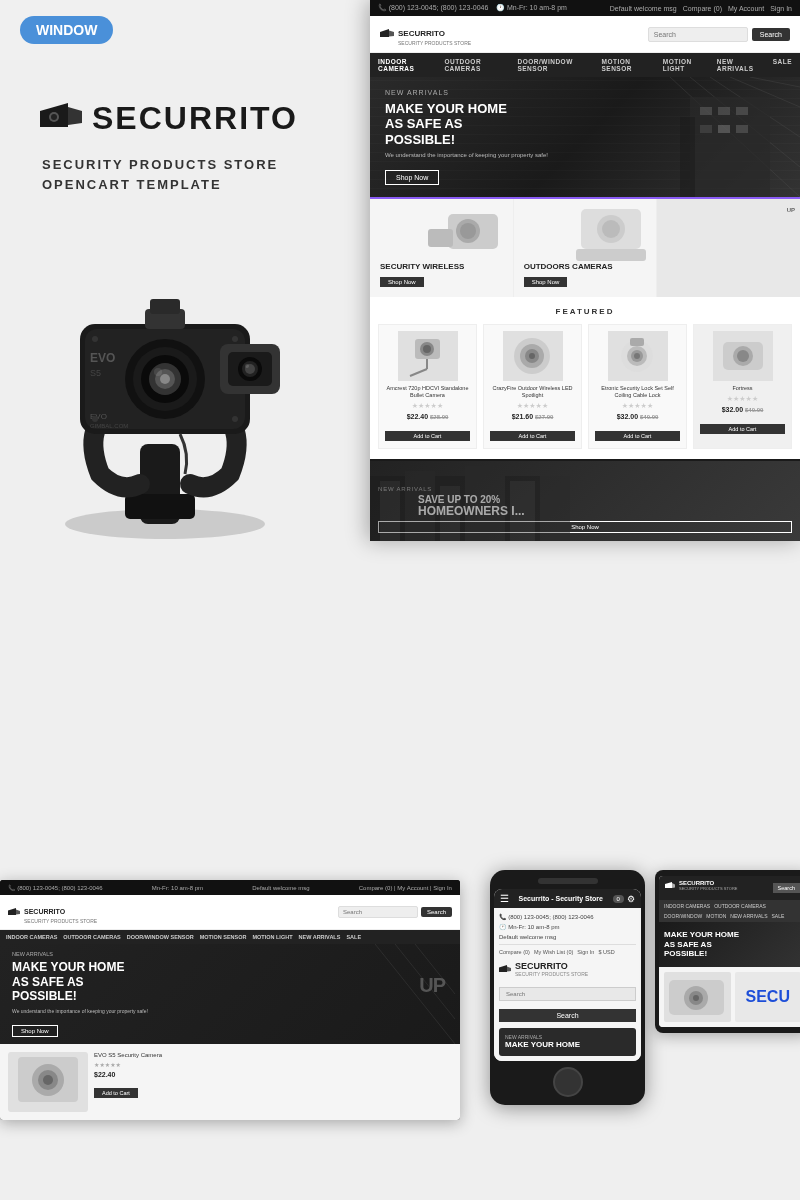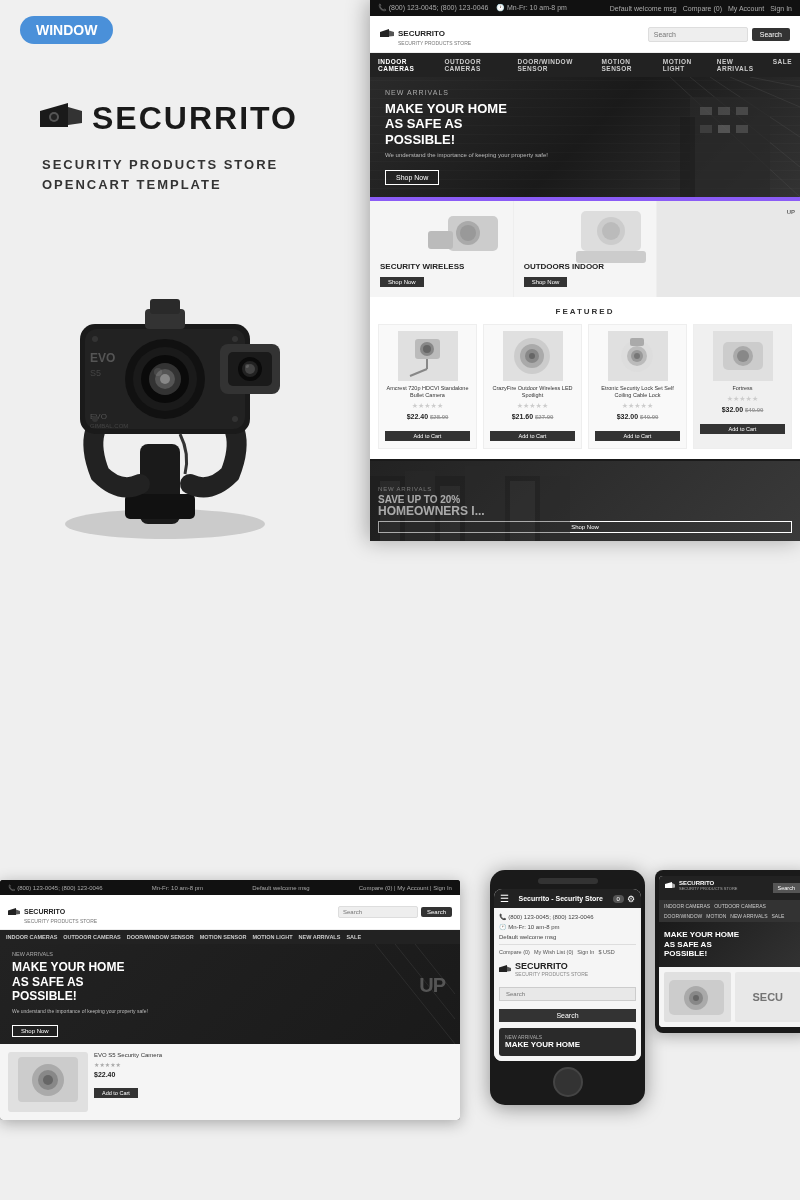--- a/index.html
+++ b/index.html
@@ -218,21 +218,21 @@
       padding: 3px 10px;
       font-size: 7px;
       cursor: pointer;
     }
 
     
     .category-section {
       display: flex;
       background: #0ea5e9;
       height: 100px;
-      border-top: 4px solid #8b5cf6;
+      border-top: 2px solid #8b5cf6;
     }
 
     .category-card {
       flex: 1;
       background: #f5f5f5;
       border-right: 1px solid #eee;
       padding: 10px;
       display: flex;
       flex-direction: column;
       justify-content: flex-end;
@@ -750,21 +750,21 @@
           <button class="category-btn">Shop Now</button>
         </div>
         <div class="category-card">
           <svg width="80" height="65" style="position:absolute;right:5px;top:5px;">
             <rect x="10" y="5" width="60" height="40" rx="5" fill="#ddd"></rect>
             <circle cx="40" cy="25" r="14" fill="#ccc"></circle>
             <circle cx="40" cy="25" r="9" fill="#bbb"></circle>
             <rect x="5" y="45" width="70" height="12" rx="3" fill="#ccc"></rect>
           </svg>
           <div class="category-card-title">OUTDOORS
-INDOOR</div>
+CAMERAS</div>
           <button class="category-btn">Shop Now</button>
         </div>
 
         <div class="category-card" style="background:#e8e8e8;border-right:none;">
           <div style="font-size:6px;color:#666;font-weight:bold;position:absolute;top:8px;right:5px;">UP</div>
         </div>
       </div>
 
       <div class="featured-section">
         <div class="featured-title">FEATURED</div>
@@ -851,21 +851,21 @@
           <svg style="position:absolute;top:0;left:0;width:100%;height:100%;opacity:0.4;">
             <rect x="0" y="15" width="200" height="65" fill="#1a1a1a"></rect>
             <rect x="10" y="20" width="20" height="60" fill="#333"></rect>
             <rect x="35" y="10" width="30" height="70" fill="#2a2a2a"></rect>
             <rect x="70" y="25" width="20" height="55" fill="#333"></rect>
             <rect x="95" y="5" width="40" height="75" fill="#2a2a2a"></rect>
             <rect x="140" y="20" width="25" height="60" fill="#333"></rect>
             <rect x="170" y="15" width="30" height="65" fill="#2a2a2a"></rect>
           </svg>
           <div class="banner-item-badge">NEW ARRIVALS</div>
-          <div class="banner-item-title" style="font-size:10px;">SAVE UP TO 20%<br><span style="font-size:12px;">HOMEOWNERS I...</span></div>
+          <div class="banner-item-title" style="font-size:10px;margin-left:40px;">SAVE UP TO 20%<br><span style="font-size:12px;">HOMEOWNERS I...</span></div>
           <button style="background:transparent;border:1px solid #fff;color:#fff;padding:2px 8px;font-size:6px;cursor:pointer;margin-top:3px;">Shop Now</button>
         </div>
       </div>
 
     </div>
   </div>
 
   <div style="position:absolute;top:880px;left:0;width:480px;">
     <div class="small-desktop-preview">
 
@@ -1021,21 +1021,21 @@
 
         <div style="padding:5px;background:#f5f5f5;display:flex;gap:4px;">
           <div style="flex:1;background:#e0e0e0;height:50px;border-radius:2px;">
             <svg width="65" height="50">
               <rect x="5" y="8" width="55" height="35" rx="5" fill="#ccc"></rect>
               <circle cx="32" cy="26" r="12" fill="#aaa"></circle>
               <circle cx="32" cy="26" r="7" fill="#888"></circle>
               <circle cx="32" cy="26" r="3" fill="#666"></circle>
             </svg>
           </div>
-          <div style="flex:1;background:#e8e8e8;height:50px;display:flex;align-items:center;justify-content:center;font-size:11px;font-weight:900;color:#737373;border-radius:2px;">
+          <div style="flex:1;background:#e8e8e8;height:50px;display:flex;align-items:center;justify-content:center;font-size:16px;font-weight:900;color:#1d4ed8;border-radius:2px;">
             SECU
           </div>
         </div>
       </div>
     </div>
   </div>
 
 </div>
 
 </body></html>

